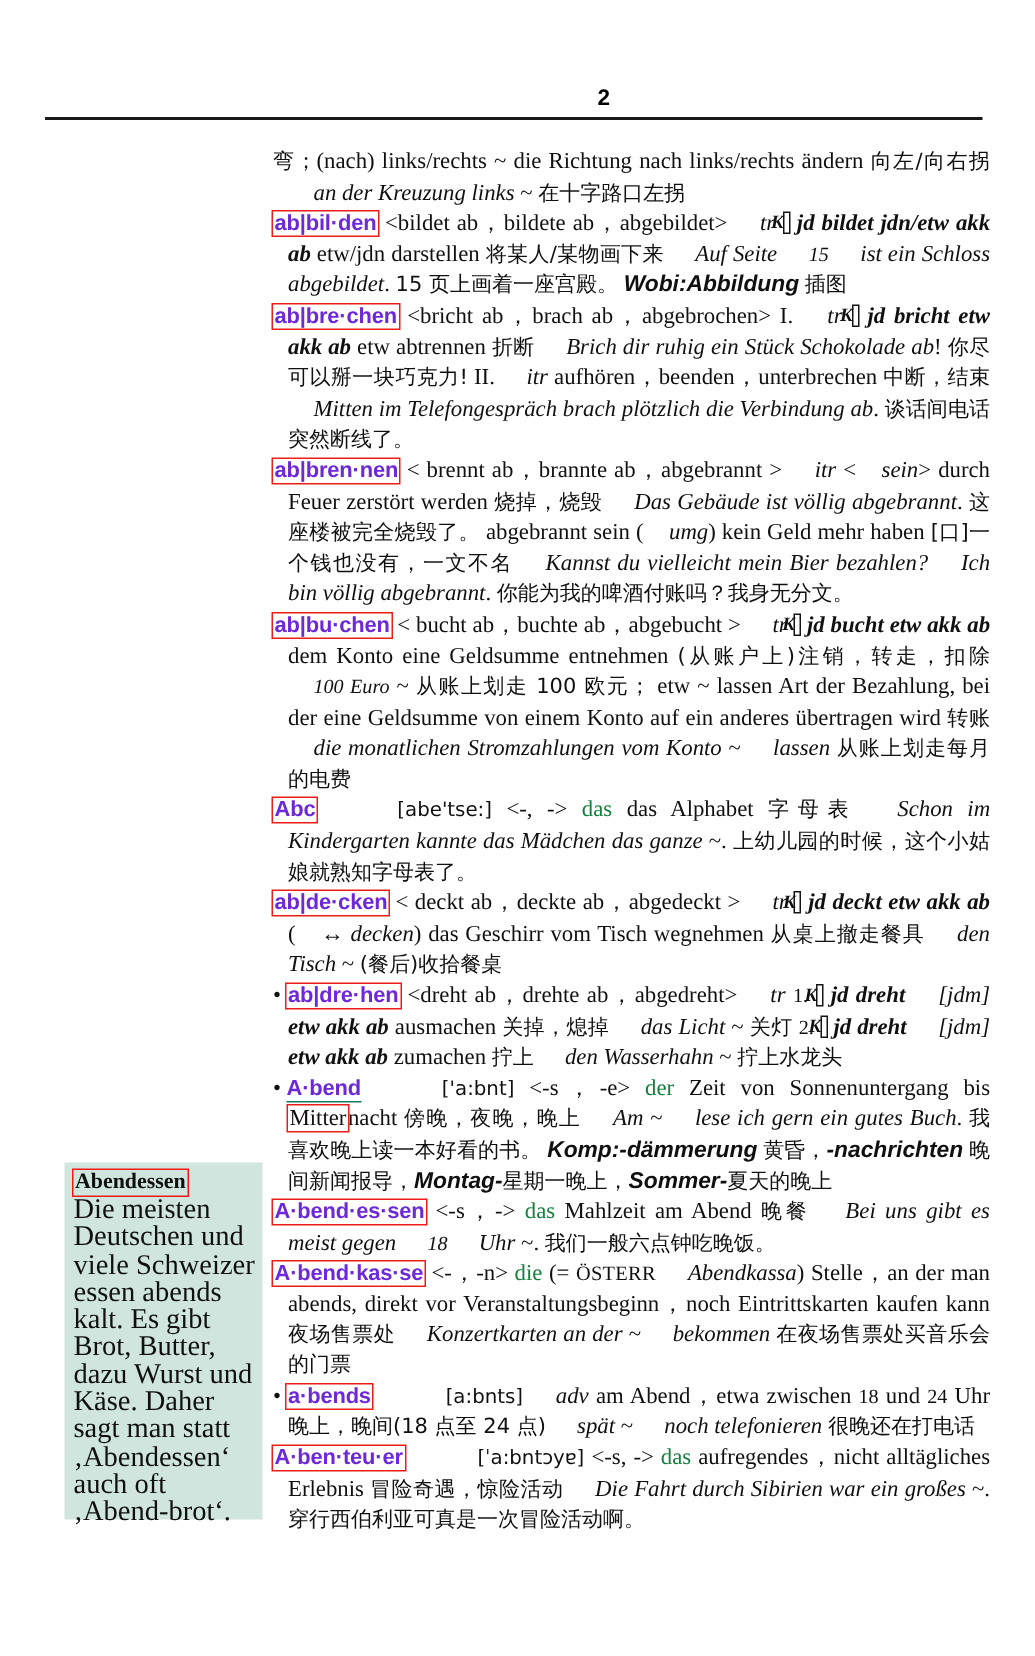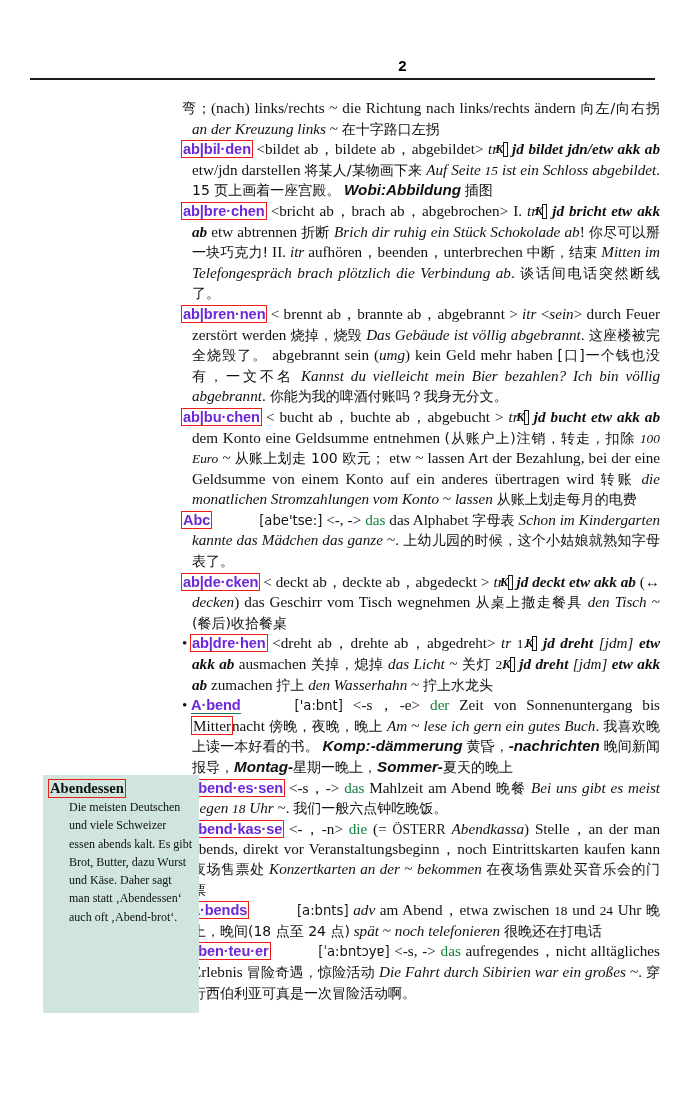--- a/index.html
+++ b/index.html
@@ -79,21 +79,21 @@
     font-family: "Liberation Serif", serif;
     color: #111;
     text-indent: 0;
   }
   .redbox {
     outline: 1.6px solid #ee1c16;
     padding: 0 1px;
   }
 
   
-  .it   { font-style: italic; }
+  .it   { font-style: italic; margin-left: 17px; }
   .bi   { font-style: italic; font-weight: bold; }
   .bd   { font-weight: normal; }
   .gen  { color: #15803d; }
   .sans { font-family: "Liberation Sans", sans-serif; font-weight: bold; font-style: italic; }
   .cn   { font-family: "DejaVu Sans", sans-serif; font-size: 14px; }
   .sc   { font-variant: small-caps; font-size: 13.6px; letter-spacing: .2px;}
   .ipa  { font-family: "DejaVu Sans", sans-serif; font-size: 13.2px; margin-left: 44px; }
   .kbox {
     display: inline-block;
     border: 1.1px solid #151515;
@@ -104,39 +104,38 @@
     padding: 0 1.5px;
     vertical-align: 1px;
   }
   .num { font-size: 13.4px; }
 
   
   #culture-box {
     position: absolute;
     left: 43px;
     top: 775px;
-    width: 156px;
+    width: 132px;
     height: 238px;
     background: #cfe5dd;
     box-sizing: border-box;
     padding: 4px 5px 4px 6px;
   }
   #culture-title {
     display: inline-block;
     font-weight: bold;
     font-size: 14.6px;
     line-height: 17px;
     outline: 1.6px solid #ee1c16;
     padding: 0 1px;
   }
   #culture-body {
-    font-size: 12px;
+    font-size: 19px;
     line-height: 18.3px;
     margin-top: 1px;
-    margin-left: 20px;
   }
 </style>
 </head>
 <body>
 
 <div id="page-header">
   <div id="page-number">2</div>
   <div id="header-rule"></div>
 </div>
 

